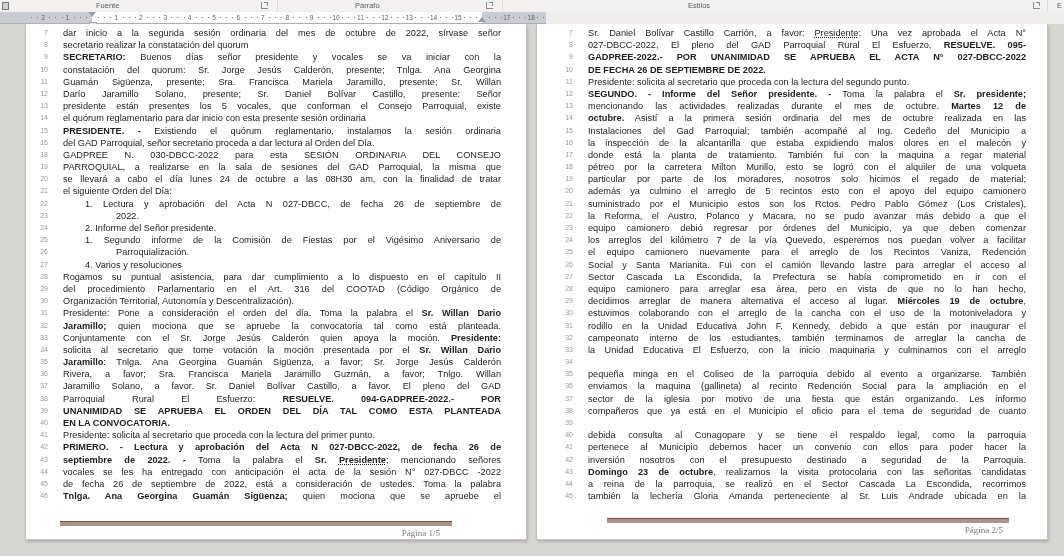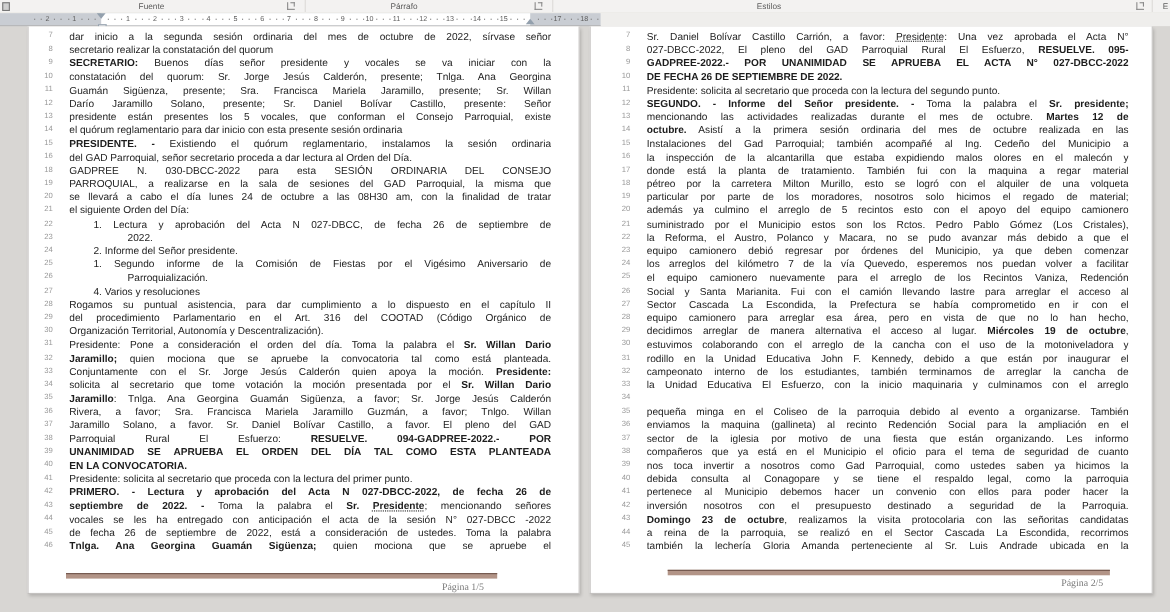--- a/index.html
+++ b/index.html
@@ -46,21 +46,21 @@
   .page2 .footer-rule{left:70px;width:402px;top:494px}
   .footer-text{position:absolute;font-family:"Liberation Serif",serif;font-size:9px;color:#7c7c7c;text-align:right}
   .page1 .footer-text{left:34px;width:380px;top:504px}
   .page2 .footer-text{left:70px;width:396px;top:501px}
 </style>
 </head>
 <body>
 
 <div id="ribbon">
   <span id="corner-ic"></span>
-  <span class="grp-label" style="left:126px">Fuente</span>
+  <span class="grp-label" style="left:96px">Fuente</span>
   <span class="launcher" style="left:261px"></span>
   <span class="grp-sep" style="left:277px"></span>
   <span class="grp-label" style="left:355px">Párrafo</span>
   <span class="launcher" style="left:486px"></span>
   <span class="grp-sep" style="left:502px"></span>
   <span class="grp-label" style="left:688px">Estilos</span>
   <span class="launcher" style="left:1033px"></span>
   <span class="grp-sep" style="left:1047px"></span>
   <span class="grp-label" style="left:1057px">E</span>
 </div>
@@ -444,21 +444,20 @@
         <div class="line">
           <span class="lnum">37</span>
           <div class="ltext"><span>sector de la iglesia por motivo de una fiesta que están organizando. Les informo</span></div>
         </div>
         <div class="line">
           <span class="lnum">38</span>
           <div class="ltext"><span>compañeros que ya está en el Municipio el oficio para el tema de seguridad de cuanto</span></div>
         </div>
         <div class="line">
           <span class="lnum">39</span>
-          <div class="ltext"><span>nos toca invertir a nosotros como Gad Parroquial, como ustedes saben ya hicimos la</span></div>
         </div>
         <div class="line">
           <span class="lnum">40</span>
           <div class="ltext"><span>debida consulta al Conagopare y se tiene el respaldo legal, como la parroquia</span></div>
         </div>
         <div class="line">
           <span class="lnum">41</span>
           <div class="ltext"><span>pertenece al Municipio debemos hacer un convenio con ellos para poder hacer la</span></div>
         </div>
         <div class="line">

